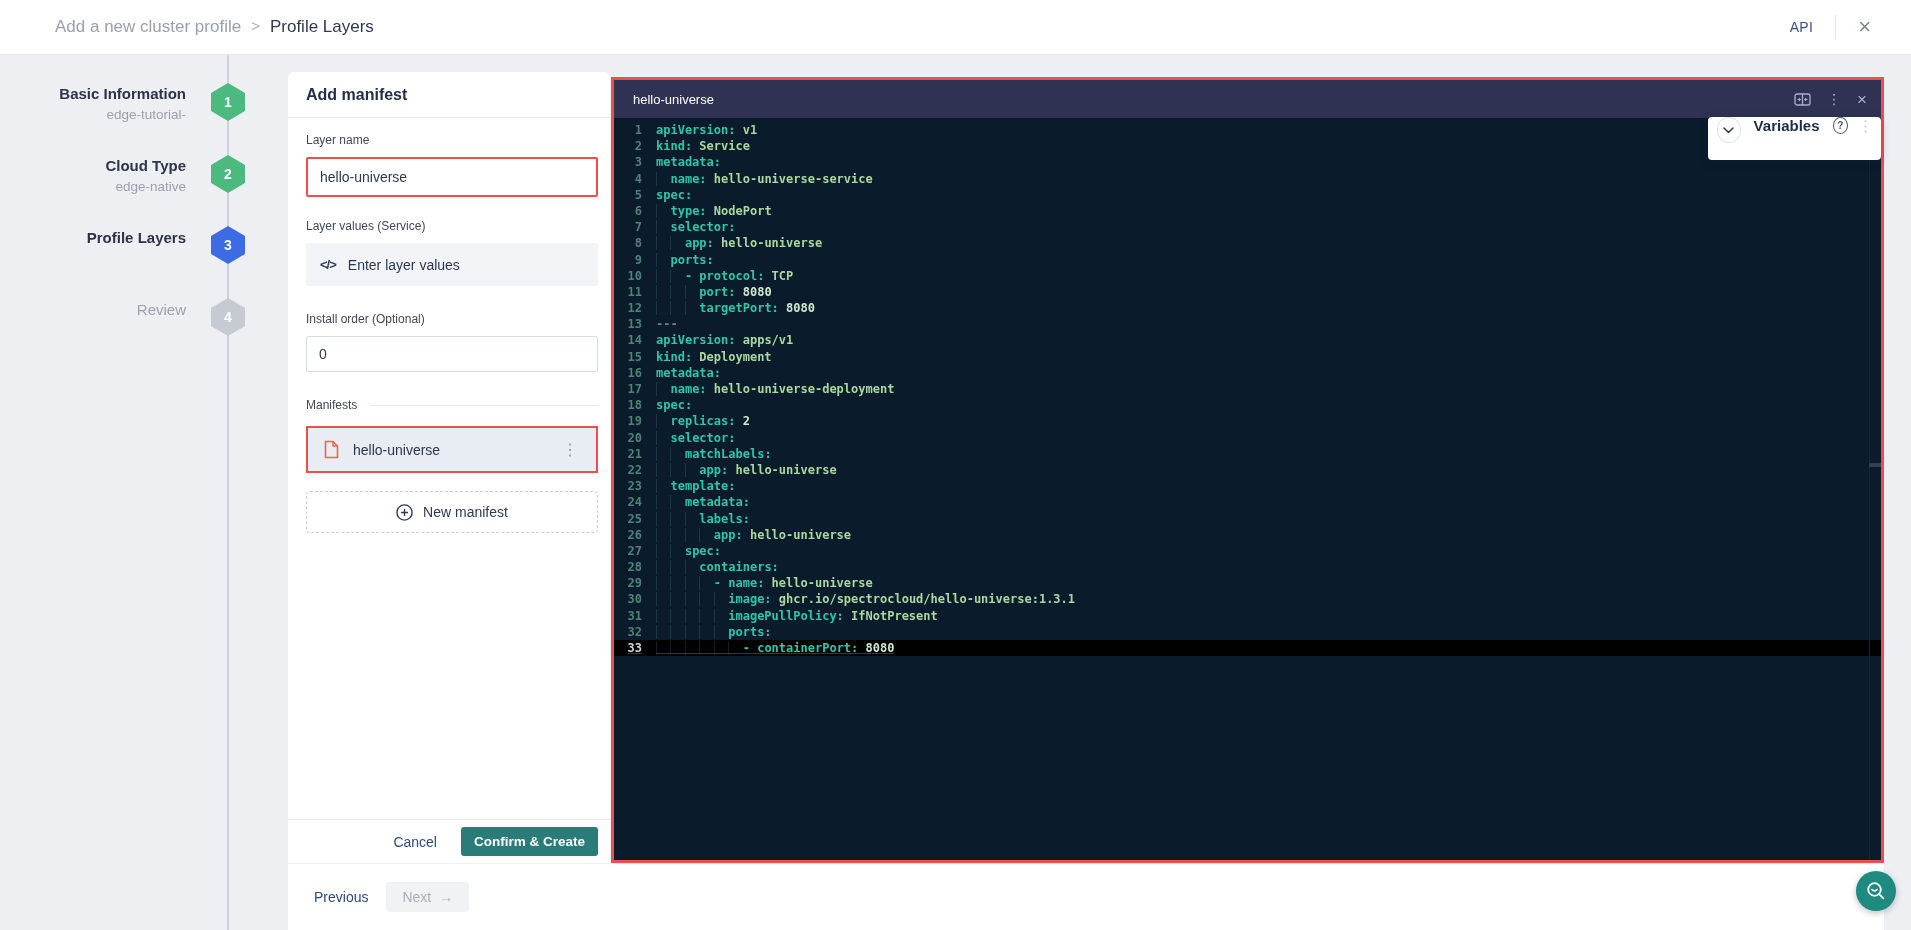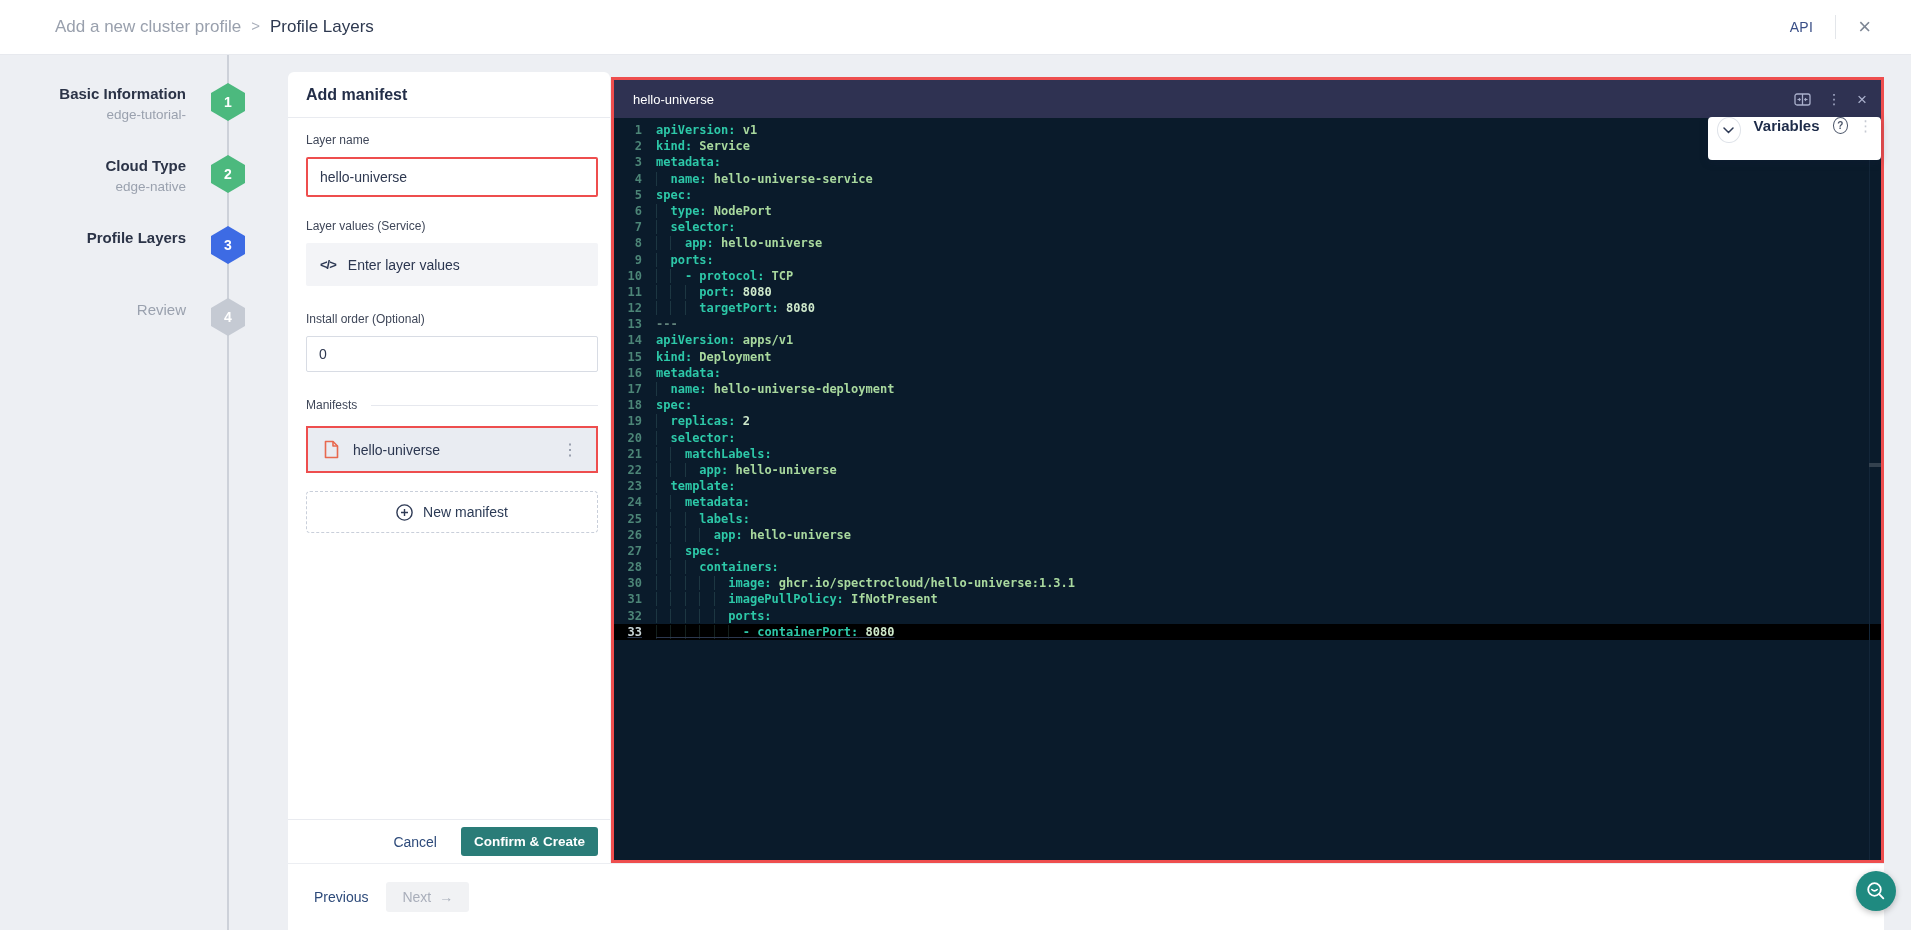--- a/index.html
+++ b/index.html
@@ -345,20 +345,24 @@
           </div>
           <div class="cl">
             <span class="ln">27</span>
             <span class="ct"><span class="w">    </span><span class="k">spec:</span></span>
           </div>
           <div class="cl">
             <span class="ln">28</span>
             <span class="ct"><span class="w">      </span><span class="k">containers:</span></span>
           </div>
           <div class="cl">
+            <span class="ln">29</span>
+            <span class="ct"><span class="w">        </span><span class="d">- </span><span class="k">name:</span><span class="v"> hello-universe</span></span>
+          </div>
+          <div class="cl">
             <span class="ln">30</span>
             <span class="ct"><span class="w">          </span><span class="k">image:</span><span class="v"> ghcr.io/spectrocloud/hello-universe:1.3.1</span></span>
           </div>
           <div class="cl">
             <span class="ln">31</span>
             <span class="ct"><span class="w">          </span><span class="k">imagePullPolicy:</span><span class="v"> IfNotPresent</span></span>
           </div>
           <div class="cl">
             <span class="ln">32</span>
             <span class="ct"><span class="w">          </span><span class="k">ports:</span></span>

